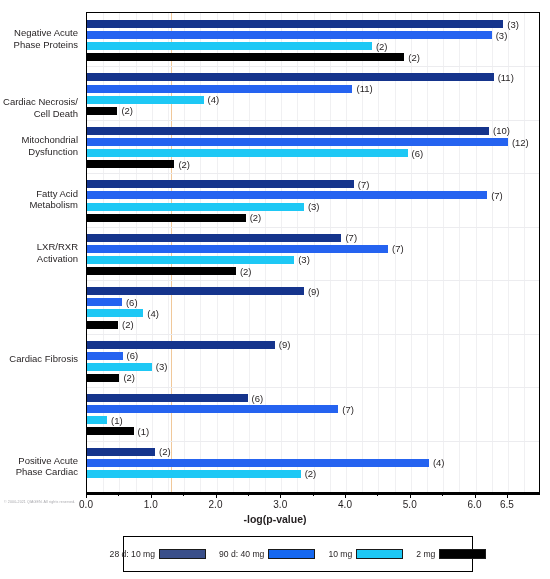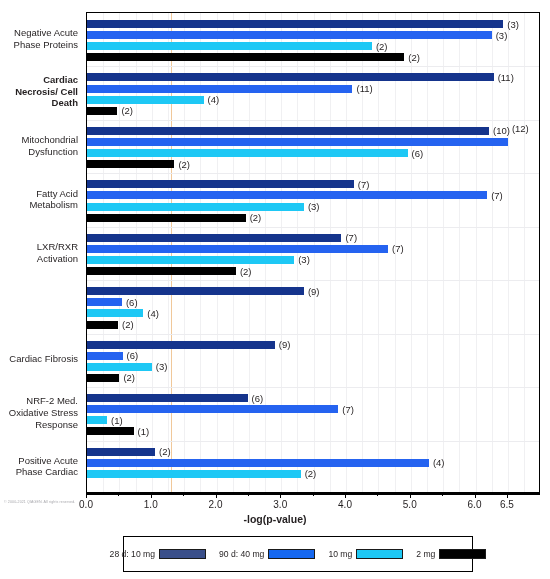--- a/index.html
+++ b/index.html
@@ -166,21 +166,21 @@
         <div class="bar-label" style="left: 410.63px; top: 59.9444px;">(11)</div>
         <div class="bar c1" style="top: 71.5444px; width: 265.475px; background: rgb(37, 99, 240);"></div>
         <div class="bar-label" style="left: 269.475px; top: 71.0444px;">(11)</div>
         <div class="bar c2" style="top: 82.6444px; width: 116.55px; background: rgb(30, 200, 245);"></div>
         <div class="bar-label" style="left: 120.55px; top: 82.1444px;">(4)</div>
         <div class="bar c3" style="top: 93.7444px; width: 30.4325px; background: rgb(0, 0, 0);"></div>
         <div class="bar-label" style="left: 34.4325px; top: 93.2444px;">(2)</div>
         <div class="bar c0" style="top: 113.889px; width: 402.098px; background: rgb(21, 52, 140);"></div>
         <div class="bar-label" style="left: 406.098px; top: 113.389px;">(10)</div>
         <div class="bar c1" style="top: 124.989px; width: 420.875px; background: rgb(37, 99, 240);"></div>
-        <div class="bar-label" style="left: 424.875px; top: 111px;">(12)</div>
+        <div class="bar-label" style="left: 424.875px; top: 125px;">(12)</div>
         <div class="bar c2" style="top: 136.089px; width: 320.512px; background: rgb(30, 200, 245);"></div>
         <div class="bar-label" style="left: 324.512px; top: 135.589px;">(6)</div>
         <div class="bar c3" style="top: 147.189px; width: 87.4125px; background: rgb(0, 0, 0);"></div>
         <div class="bar-label" style="left: 91.4125px; top: 146.689px;">(2)</div>
         <div class="bar c0" style="top: 167.333px; width: 266.77px; background: rgb(21, 52, 140);"></div>
         <div class="bar-label" style="left: 270.77px; top: 166.833px;">(7)</div>
         <div class="bar c1" style="top: 178.433px; width: 400.155px; background: rgb(37, 99, 240);"></div>
         <div class="bar-label" style="left: 404.155px; top: 177.933px;">(7)</div>
         <div class="bar c2" style="top: 189.533px; width: 216.912px; background: rgb(30, 200, 245);"></div>
         <div class="bar-label" style="left: 220.912px; top: 189.033px;">(3)</div>
@@ -222,26 +222,25 @@
         <div class="bar-label" style="left: 71.9875px; top: 434.056px;">(2)</div>
         <div class="bar c1" style="top: 445.656px; width: 341.88px; background: rgb(37, 99, 240);"></div>
         <div class="bar-label" style="left: 345.88px; top: 445.156px;">(4)</div>
         <div class="bar c2" style="top: 456.756px; width: 213.675px; background: rgb(30, 200, 245);"></div>
         <div class="bar-label" style="left: 217.675px; top: 456.256px;">(2)</div>
       </div>
   </div>
 
   <div class="ycat-wrap" id="ycat-layer">
       <div class="ycat-item" style="top: 27.2222px;">Negative Acute Phase Proteins</div>
-      <div class="ycat-item" style="top: 74px; font-weight: bold;">Cardiac Necrosis/ Cell Death</div>
+      <div class="ycat-item" style="top: 96px;">Cardiac Necrosis/ Cell Death</div>
       <div class="ycat-item" style="top: 187.556px;">Fatty Acid Metabolism</div>
       <div class="ycat-item" style="top: 134.111px;">Mitochondrial Dysfunction</div>
       <div class="ycat-item" style="top: 241px;">LXR/RXR Activation</div>
       <div class="ycat-item" style="top: 353.389px;">Cardiac Fibrosis</div>
-      <div class="ycat-item" style="top: 395.333px;">NRF-2 Med. Oxidative Stress Response</div>
       <div class="ycat-item" style="top: 454.778px;">Positive Acute Phase Cardiac</div>
     </div>
 
   <div class="xaxis"></div>
   <div id="xtick-layer">
       <div class="xtick" style="left: 86px;"></div>
       <div class="xlabel" style="left: 86px;">0.0</div>
       <div class="xtick" style="left: 150.75px;"></div>
       <div class="xlabel" style="left: 150.75px;">1.0</div>
       <div class="xtick" style="left: 215.5px;"></div>

